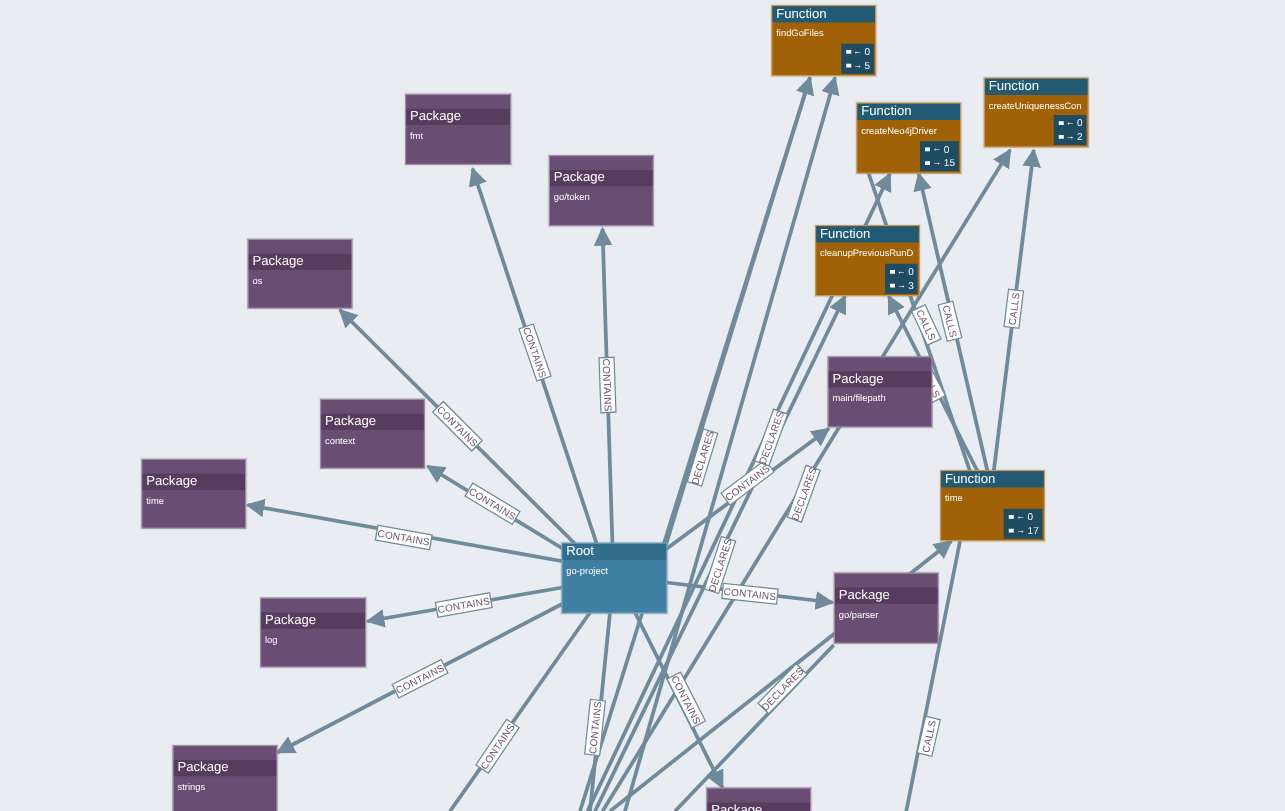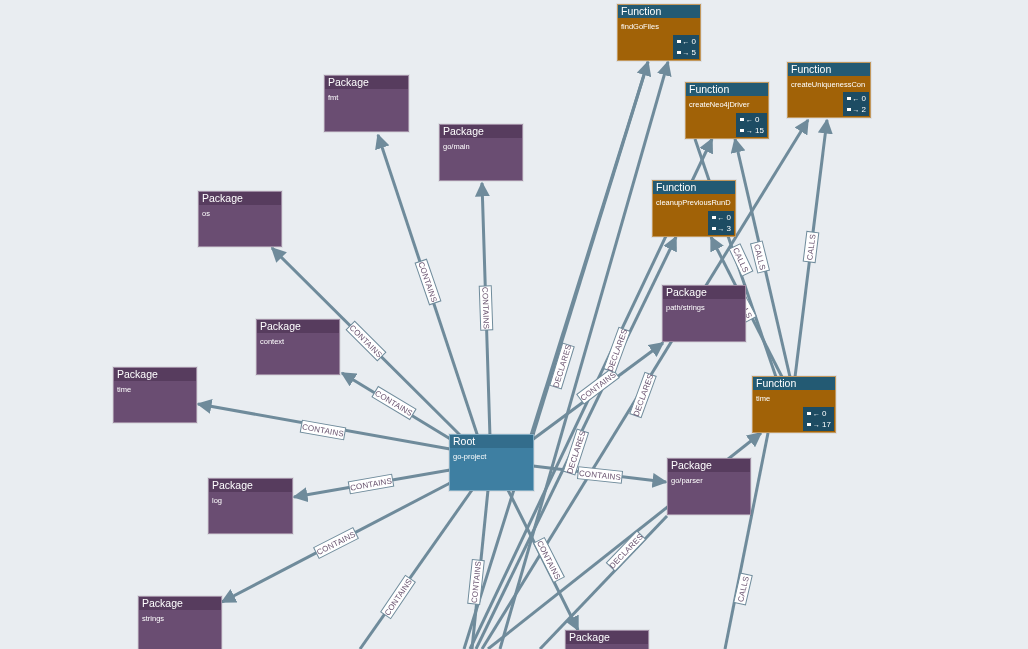--- a/index.html
+++ b/index.html
@@ -23,21 +23,21 @@
     .node .hdr {
       height: 13px; line-height: 13px; padding-left: 3px;
       color: #ffffff; font-size: 10.5px;
       white-space: nowrap; overflow: hidden;
     }
     .node .sub {
       color: #ffffff; font-size: 7.5px; padding: 4px 0 0 3px;
       white-space: nowrap; overflow: hidden;
     }
     .pkg { background: #6a4d72; }
-    .pkg .hdr { background: #573c5e; }
+    .pkg .hdr { background: #573c5e; margin-top: 11px; }
     .fn { background: #a16207; }
     .fn .hdr { background: #235a73; }
     .root { background: #3e7fa2; }
     .root .hdr { background: #336d8c; }
     .counts {
       position: absolute; right: 1px; bottom: 1px;
       background: #1d4c63; color: #ffffff;
       font-size: 8px; padding: 1px 3px 1px 4px; line-height: 11px;
     }
     .counts .row { display: flex; align-items: center; gap: 2px; }
@@ -224,21 +224,21 @@
     </g>
   </svg>
 
   <div class="node pkg" style="left:324px;top:75px;width:85px;height:57px;">
     <div class="hdr">Package</div>
     <div class="sub">fmt</div>
   </div>
 
   <div class="node pkg" style="left:439px;top:124px;width:84px;height:57px;">
     <div class="hdr">Package</div>
-    <div class="sub">go/main</div>
+    <div class="sub">go/token</div>
   </div>
 
   <div class="node pkg" style="left:198px;top:191px;width:84px;height:56px;">
     <div class="hdr">Package</div>
     <div class="sub">os</div>
   </div>
 
   <div class="node pkg" style="left:256px;top:319px;width:84px;height:56px;">
     <div class="hdr">Package</div>
     <div class="sub">context</div>
@@ -254,21 +254,21 @@
     <div class="sub">log</div>
   </div>
 
   <div class="node pkg" style="left:138px;top:596px;width:84px;height:56px;">
     <div class="hdr">Package</div>
     <div class="sub">strings</div>
   </div>
 
   <div class="node pkg" style="left:662px;top:285px;width:84px;height:57px;">
     <div class="hdr">Package</div>
-    <div class="sub">path/strings</div>
+    <div class="sub">main/filepath</div>
   </div>
 
   <div class="node pkg" style="left:667px;top:458px;width:84px;height:57px;">
     <div class="hdr">Package</div>
     <div class="sub">go/parser</div>
   </div>
 
   <div class="node pkg" style="left:565px;top:630px;width:84px;height:56px;">
     <div class="hdr">Package</div>
     <div class="sub">go/ast</div>

